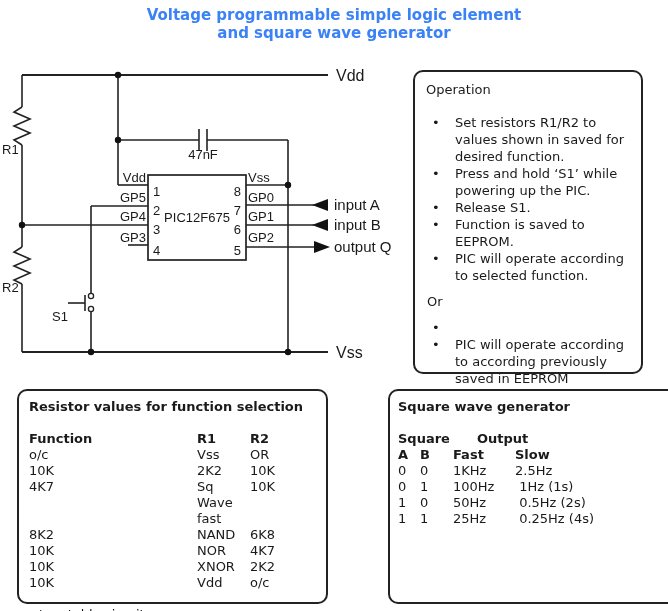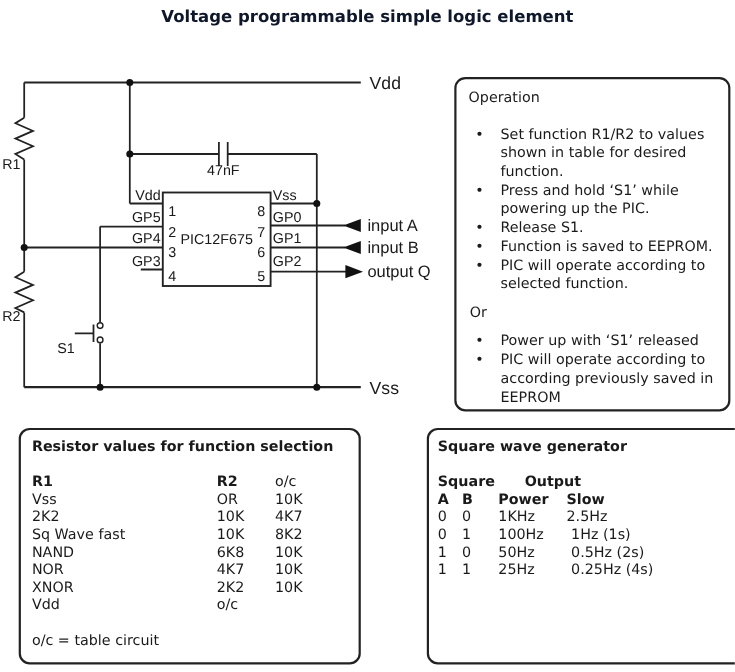--- a/index.html
+++ b/index.html
@@ -2,38 +2,38 @@
 <html><head>
 <meta charset="utf-8">
 <style>
   html,body{margin:0;padding:0;background:#ffffff;}
   body{width:668px;height:611px;position:relative;overflow:hidden;
        font-family:"DejaVu Sans",sans-serif;color:#1a1a1a;}
   .abs{position:absolute;}
 
   
   #title{top:6px;left:0;width:668px;text-align:center;
-         font-weight:bold;font-size:15px;line-height:18px;color:#0f172a;}
+         font-weight:bold;font-size:15px;line-height:18px;color:#3b82f6;}
 
   
   #circuit{top:55px;left:0;}
   svg text{font-family:"Liberation Sans",sans-serif;fill:#1a1a1a;}
   .wire{stroke:#222;stroke-width:1.6;fill:none;}
   .rail{stroke:#222;stroke-width:2;fill:none;}
   .dot{fill:#111;}
   .contact{fill:#fff;stroke:#222;stroke-width:1.3;}
   .chipbox{fill:#fff;stroke:#222;stroke-width:1.7;}
   .arrowhead{fill:#111;stroke:none;}
   .lbl13{font-size:13px;}
   .lbl15{font-size:15px;}
   .lbl16{font-size:16px;}
 
   
   .rbox{border:2px solid #222;border-radius:10px;background:#fff;box-sizing:border-box;}
-  #op-box{left:413px;top:70px;width:251px;height:304px;padding:7px 10px 0 11px;font-size:13px;line-height:17px;}
+  #op-box{left:413px;top:70px;width:230px;height:304px;padding:7px 10px 0 11px;font-size:13px;line-height:17px;}
   .op-title{margin:2px 0 16px 0;}
   .b-row{display:flex;align-items:flex-start;}
   .b-dot{width:29px;flex:0 0 29px;padding-left:6px;box-sizing:border-box;}
   .b-txt{flex:1;}
   .or-label{margin:9px 0 9px 1px;}
 
   #res-box{left:17px;top:389px;width:311px;height:215px;padding:8px 8px 0 10px;font-size:13px;line-height:16px;}
   .box-title{font-weight:bold;font-size:13px;margin-bottom:16px;}
   .res-grid{display:grid;grid-template-columns:168px 53px auto;}
   .res-grid .hdr{font-weight:bold;}
@@ -43,20 +43,21 @@
   .sq-ghdr{display:flex;font-weight:bold;}
   .sq-ghdr .out{margin-left:27px;}
   .sq-grid{display:grid;grid-template-columns:22px 33px 62px auto;white-space:pre;}
   .sq-grid .hdr{font-weight:bold;}
 </style>
 </head>
 <body>
 
 <div id="title" class="abs">
   <div>Voltage programmable simple logic element</div>
+  <div>and square wave generator</div>
 </div>
 
 <svg id="circuit" class="abs" width="410" height="330" viewBox="0 0 410 330">
 
   <line class="rail" x1="22" y1="20" x2="328" y2="20"></line>
   <line class="rail" x1="22" y1="297" x2="328" y2="297"></line>
 
   <g>
     <line class="wire" x1="22" y1="20" x2="22" y2="52"></line>
     <polyline class="wire" points="22,52 14,57 30,64 14,71 30,78 14,85 22,90"></polyline>
@@ -138,21 +139,21 @@
   <text class="lbl15" x="334" y="155">input A</text>
   <text class="lbl15" x="334" y="175">input B</text>
   <text class="lbl15" x="334" y="197">output Q</text>
 </svg>
 
 <div id="op-box" class="abs rbox">
   <div class="op-title">Operation</div>
 
   <div class="b-row">
     <span class="b-dot">•</span>
-    <span class="b-txt">Set function R1/R2 to values shown in table for desired function.</span>
+    <span class="b-txt">Set resistors R1/R2 to values shown in saved for desired function.</span>
   </div>
   <div class="b-row">
     <span class="b-dot">•</span>
     <span class="b-txt">Press and hold ‘S1’ while powering up the PIC.</span>
   </div>
   <div class="b-row">
     <span class="b-dot">•</span>
     <span class="b-txt">Release S1.</span>
   </div>
   <div class="b-row">
@@ -161,31 +162,31 @@
   </div>
   <div class="b-row">
     <span class="b-dot">•</span>
     <span class="b-txt">PIC will operate according to selected function.</span>
   </div>
 
   <div class="or-label">Or</div>
 
   <div class="b-row">
     <span class="b-dot">•</span>
-    <span class="b-txt">Power up with ‘S1’ released</span>
   </div>
   <div class="b-row">
     <span class="b-dot">•</span>
     <span class="b-txt">PIC will operate according to according previously saved in EEPROM</span>
   </div>
 </div>
 
 <div id="res-box" class="abs rbox">
   <div class="box-title">Resistor values for function selection</div>
   <div class="res-grid">
+    <span class="hdr">Function</span>
     <span class="hdr">R1</span>
     <span class="hdr">R2</span>
 
     <span>o/c</span>
     <span>Vss</span>
 
     <span>OR</span>
     <span>10K</span>
     <span>2K2</span>
 
@@ -216,21 +217,21 @@
 
 <div id="sq-box" class="abs rbox">
   <div class="box-title">Square wave generator</div>
   <div class="sq-ghdr">
     <span>Square</span>
     <span class="out">Output</span>
   </div>
   <div class="sq-grid">
     <span class="hdr">A</span>
     <span class="hdr">B</span>
-    <span class="hdr">Power</span>
+    <span class="hdr">Fast</span>
     <span class="hdr">Slow</span>
 
     <span>0</span>
     <span>0</span>
     <span>1KHz</span>
     <span>2.5Hz</span>
 
     <span>0</span>
     <span>1</span>
     <span>100Hz</span>

